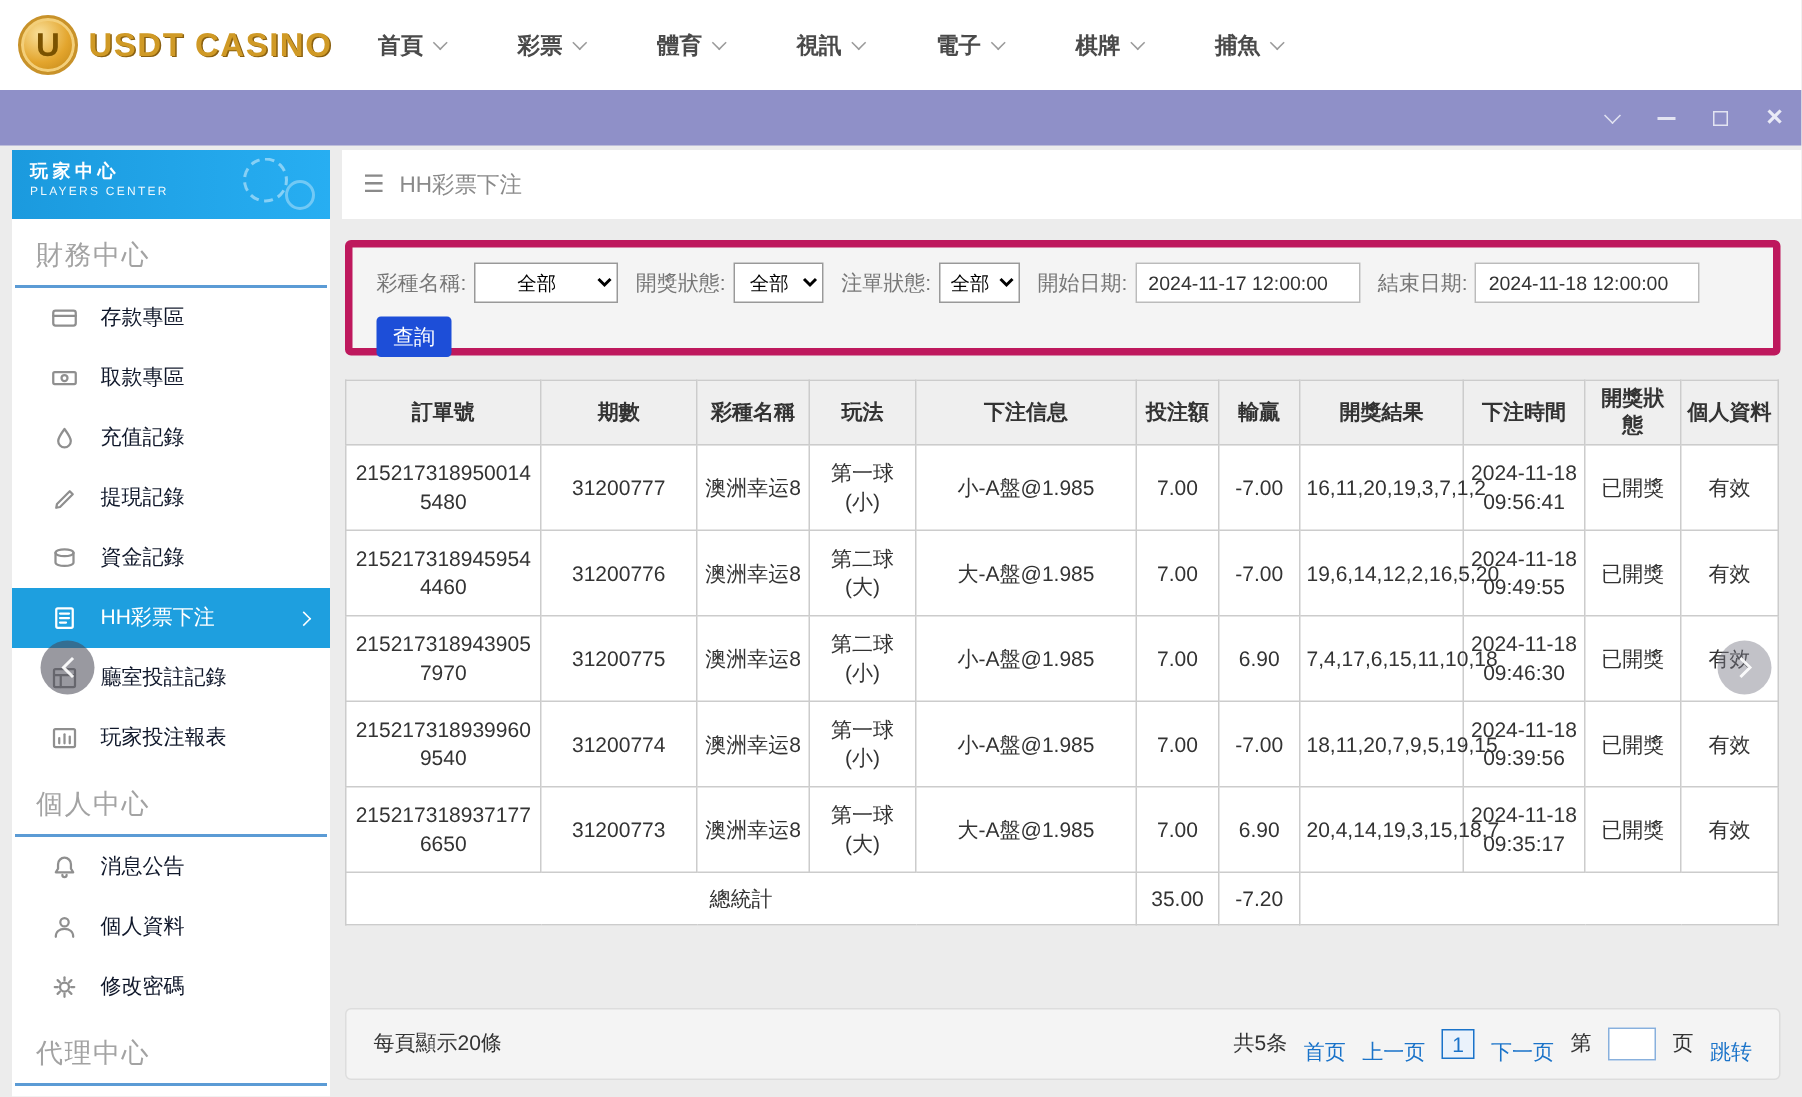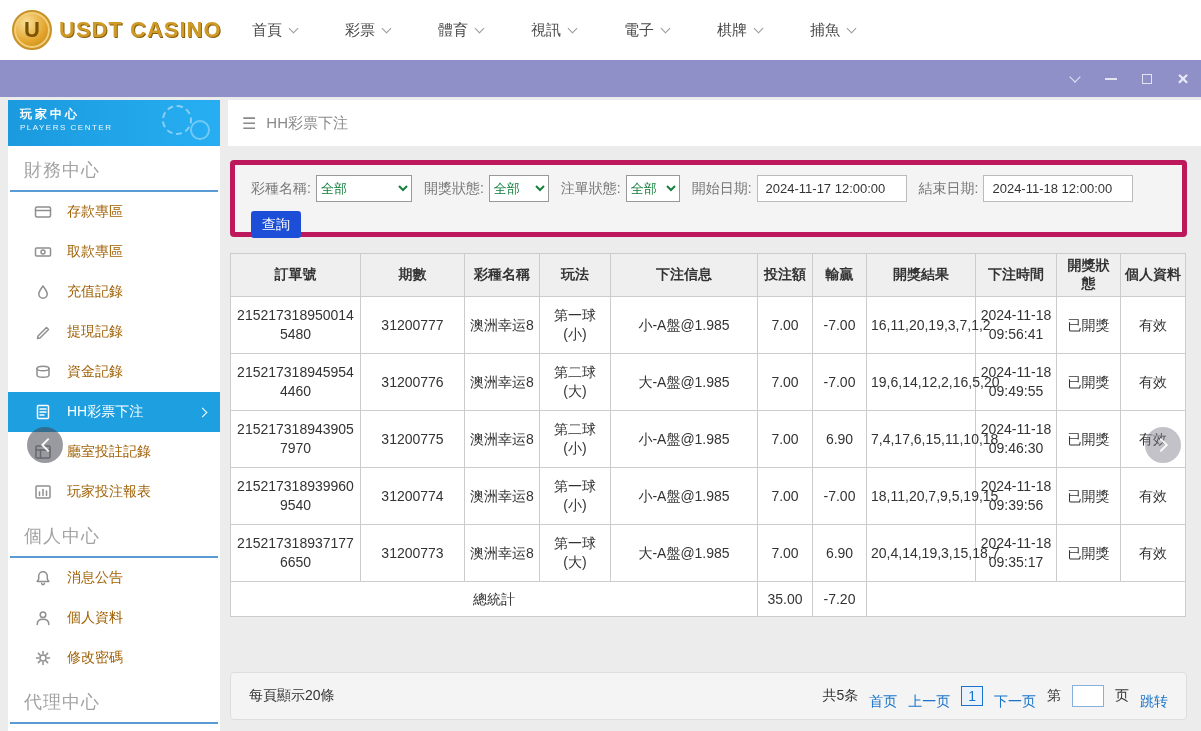--- a/index.html
+++ b/index.html
@@ -4,21 +4,21 @@
 <style>
   * { margin:0; padding:0; box-sizing:border-box; }
   html,body { width:1201px; height:731px; }
   body { position:relative; font-family:"Liberation Sans", sans-serif; background:#ececec; overflow:hidden; }
 
   
   .topnav { position:absolute; top:0; left:0; width:1201px; height:60px; background:#fff; display:flex; align-items:center; z-index:2; }
   .logo { display:flex; align-items:center; gap:7px; padding-left:12px; width:252px; }
   .coin { width:40px; height:40px; border-radius:50%; background:radial-gradient(circle at 35% 30%, #f9e09a, #e3a52d 55%, #b97f12); border:2px solid #c8922a; color:#7a5200; font-weight:bold; font-size:22px; display:flex; align-items:center; justify-content:center; box-shadow:inset 0 0 0 2px #f3cf7a; }
   .logo-text { font-size:22px; font-weight:bold; color:#d09a26; letter-spacing:1px; text-shadow:1px 1px 0 #8a6010; white-space:nowrap; }
-  .nav-items { display:flex; align-items:center; }
+  .nav-items { display:flex; align-items:center;font-weight:bold; }
   .nav-item { display:flex; align-items:center; margin-right:48px; font-size:15px; color:#4a4a4a; cursor:pointer; }
   .chev-down { display:inline-block; width:7px; height:7px; border-right:1.5px solid #9a9a9a; border-bottom:1.5px solid #9a9a9a; transform:rotate(45deg); margin-left:8px; margin-top:-3px; }
 
   
   .titlebar { position:absolute; top:60px; left:0; width:1201px; height:37px; background:#8f90c8; z-index:2; }
   .win-controls { position:absolute; right:10px; top:0; height:37px; display:flex; align-items:center; gap:20px; }
   .tb-btn { display:flex; align-items:center; justify-content:center; width:16px; height:16px; cursor:pointer; }
   .tb-chev { width:8px; height:8px; border-right:1.5px solid #e3e4f2; border-bottom:1.5px solid #e3e4f2; transform:rotate(45deg); margin-top:-3px; }
   .tb-min { width:12px; border-bottom:2px solid #e3e4f2; }
   .tb-max { width:10px; height:10px; border:1.5px solid #e3e4f2; }
@@ -26,37 +26,37 @@
 
   
   .sidebar { position:absolute; left:8px; top:100px; width:212px; bottom:0; background:#fff; z-index:1; }
   .player-header { height:46px; background:linear-gradient(90deg,#1b9ade,#27aef2); color:#fff; padding:6px 0 0 12px; position:relative; overflow:hidden; }
   .player-title { font-size:12px; font-weight:bold; letter-spacing:3px; }
   .player-sub { font-size:8px; letter-spacing:1.5px; opacity:.92; }
   .chip { position:absolute; border-radius:50%; border:2px dashed rgba(255,255,255,.45); }
   .chip1 { width:30px; height:30px; right:28px; top:5px; }
   .chip2 { width:20px; height:20px; right:10px; top:20px; border-style:solid; border-color:rgba(255,255,255,.35); }
   .section-header { padding:12px 14px 8px 14px; margin:0 2px; color:#a3a3a3; font-size:18px; border-bottom:2px solid #5b9bd5; letter-spacing:1px; }
-  .menu-item { height:40px; display:flex; align-items:center; padding-left:26px; font-size:14px; color:#a16207; cursor:pointer; position:relative; }
+  .menu-item { height:40px; display:flex; align-items:center; padding-left:26px; font-size:14px; color:#0f172a; cursor:pointer; position:relative; }
   .mi { width:18px; height:16px; margin-right:15px; color:#8f8f8f; display:flex; align-items:center; justify-content:center; }
   .mi svg { stroke:currentColor; fill:none; stroke-width:1.5; stroke-linecap:round; stroke-linejoin:round; }
   .menu-item.active { background:#1e9fdf; color:#fff; }
   .menu-item.active .mi { color:#fff; }
   .active-chev { position:absolute; right:14px; width:7px; height:7px; border-right:1.5px solid #fff; border-top:1.5px solid #fff; transform:rotate(45deg); }
 
   
   .main { position:absolute; left:228px; top:100px; right:0; bottom:0; }
   .breadcrumb { height:46px; background:#fff; display:flex; align-items:center; gap:10px; padding-left:14px; color:#8a8a8a; font-size:15px; }
   .hamburger { font-size:16px; color:#8a8a8a; }
 
   .filter-panel { position:absolute; left:2px; right:14px; top:60px; height:77px; background:#f4f4f4; border:5px solid #be185d; border-radius:4px; padding:10px 16px 0 16px; }
   .filter-row { display:flex; align-items:center; }
   .f-label { color:#777; font-size:14px; margin:0 5px 0 12px; white-space:nowrap; }
   .f-label:first-child { margin-left:0; }
-  .f-select { height:27px; border:1px solid #999; background:#fff; font-size:13px; color:#15803d; font-family:"Liberation Sans",sans-serif; }
+  .f-select { height:27px; border:1px solid #999; background:#fff; font-size:13px; color:#000000; font-family:"Liberation Sans",sans-serif;text-align:center; }
   .sel-lottery { width:96px; }
   .sel-draw { width:60px; }
   .sel-order { width:54px; }
   .f-input { height:27px; width:150px; border:1px solid #bbb; background:#fff; padding:0 8px; font-size:13px; color:#333; font-family:"Liberation Sans",sans-serif; }
   .search-btn { margin-top:9px; width:50px; height:27px; background:#1d4ed8; color:#fff; border:none; border-radius:3px; font-size:14px; cursor:pointer; font-family:"Liberation Sans",sans-serif; }
 
   .data-table { position:absolute; left:2px; right:14px; top:153px; width:955px; border-collapse:collapse; background:#fff; table-layout:fixed; }
   .data-table th, .data-table td { border:1px solid #ccc; text-align:center; color:#333; padding:3px 4px; vertical-align:middle; }
   .data-table th { background:#efefef; font-weight:bold; font-size:14px; height:38px; }
   .data-table td { font-size:14px; line-height:1.35; }

